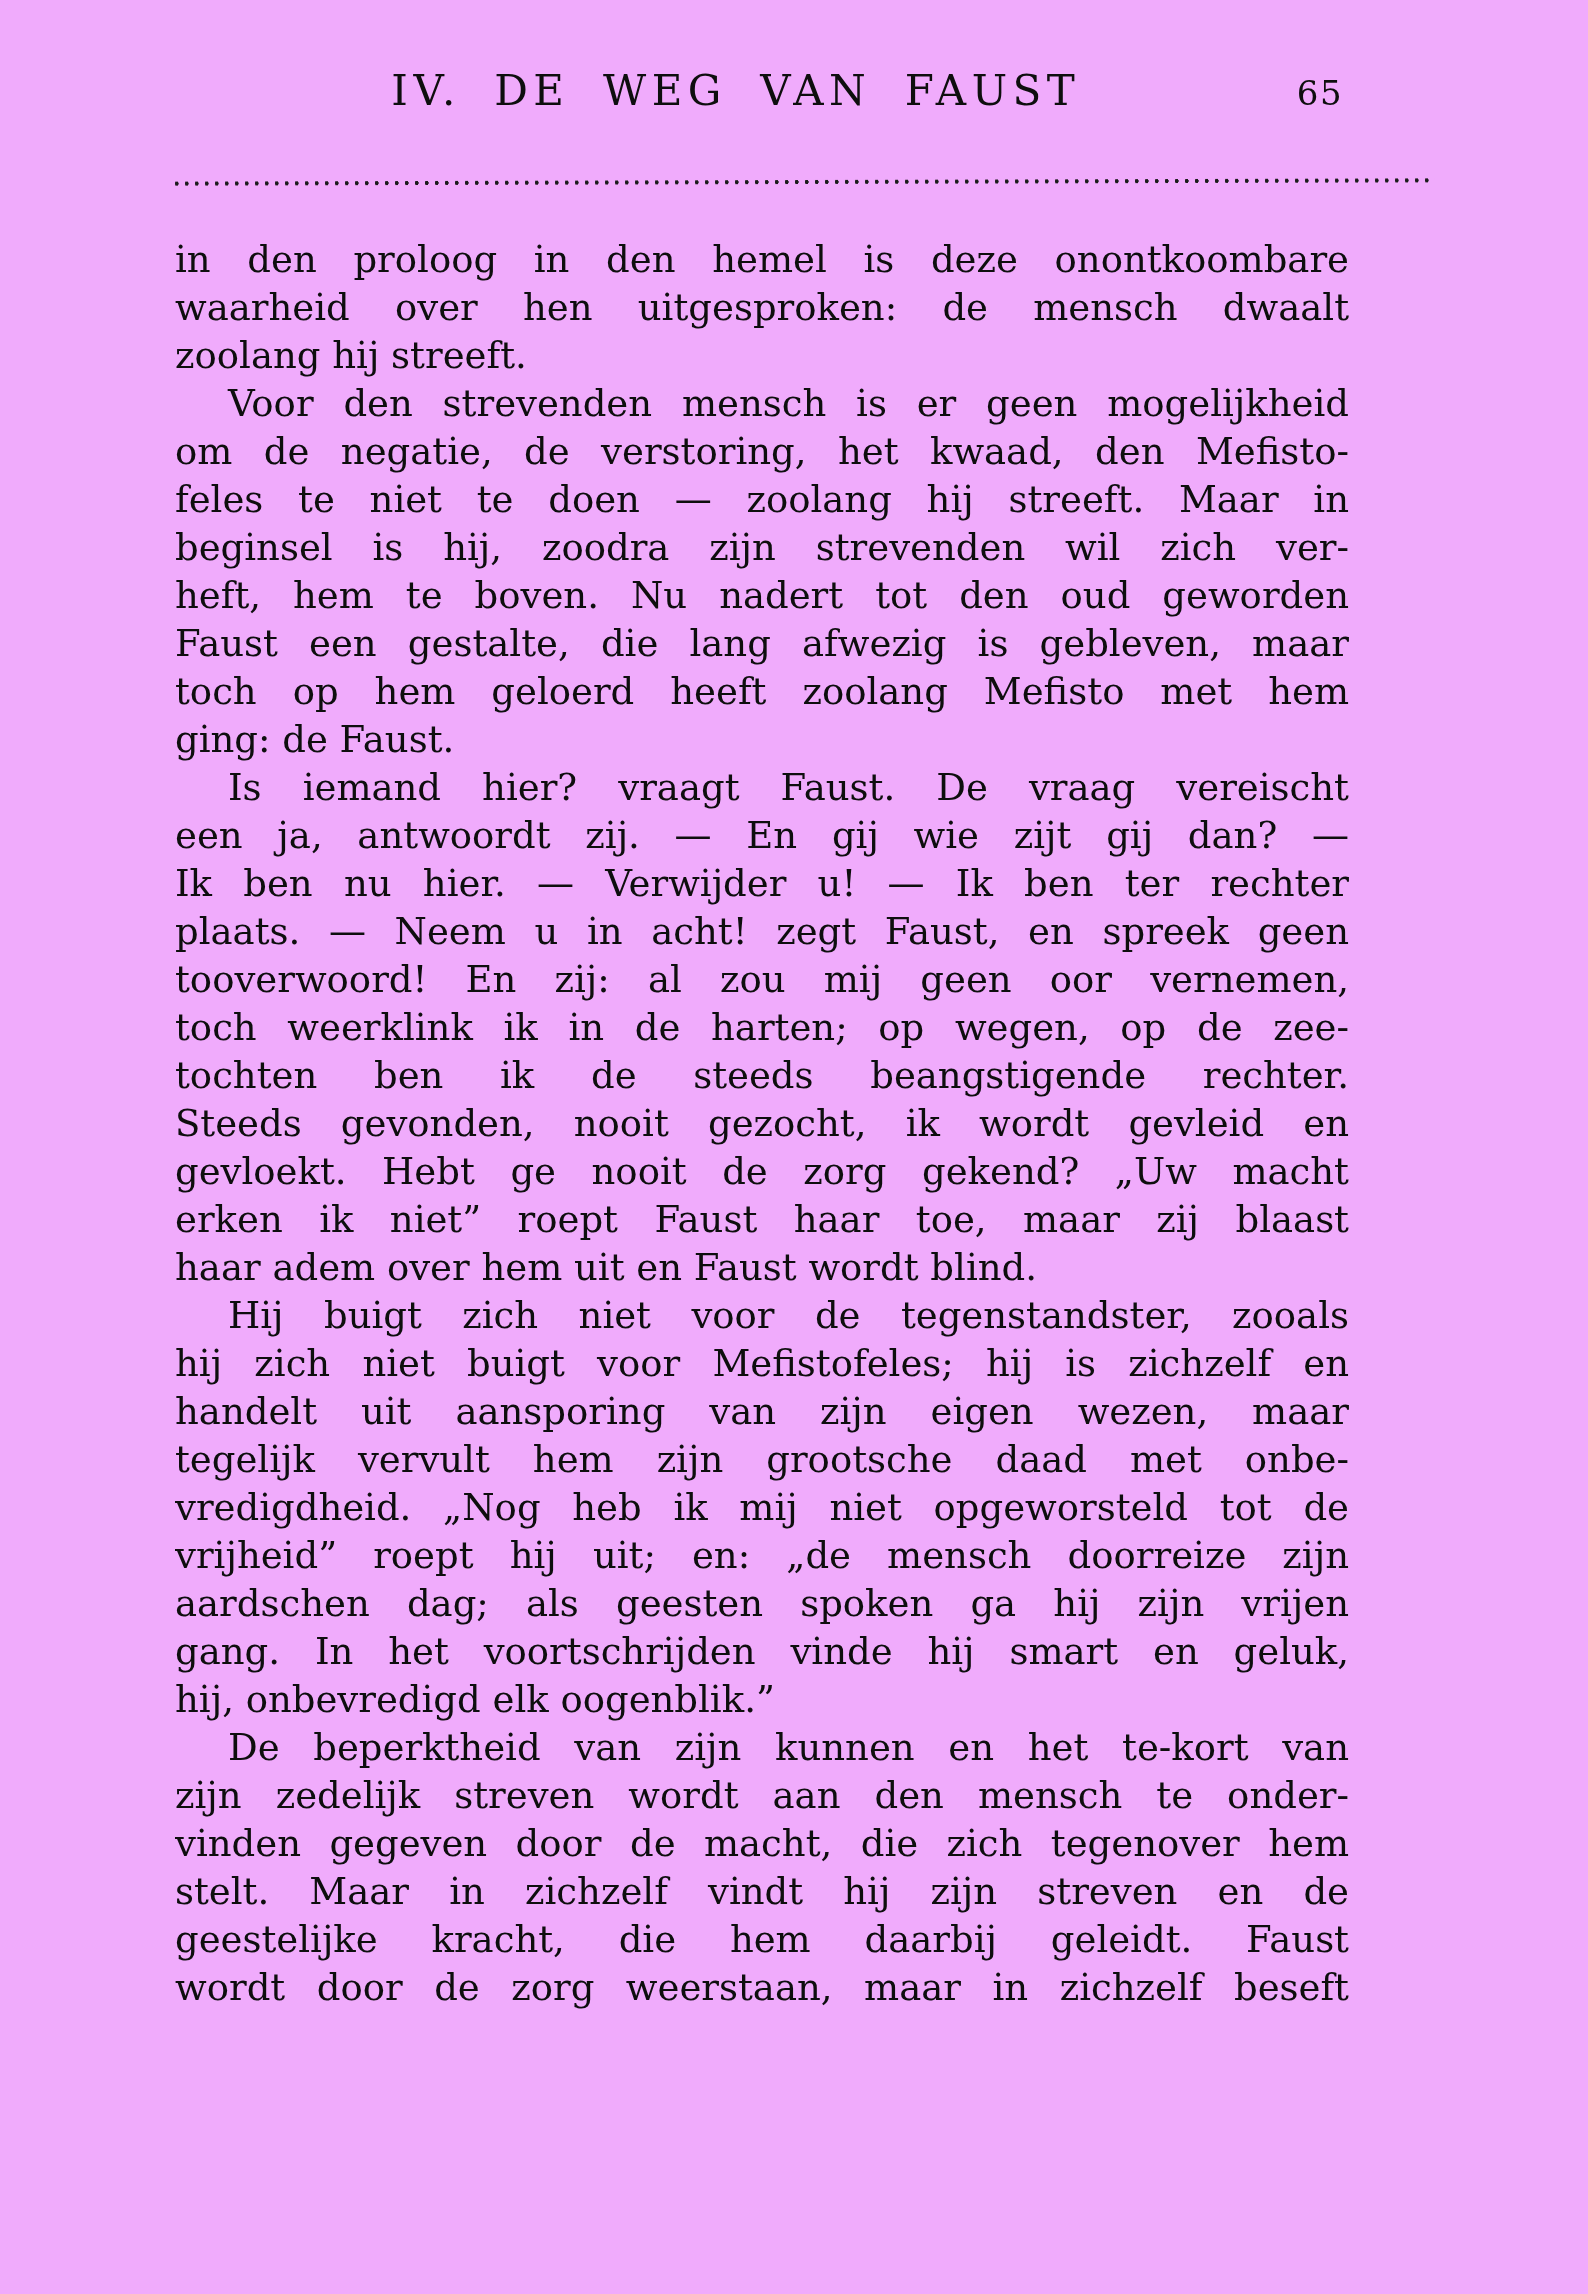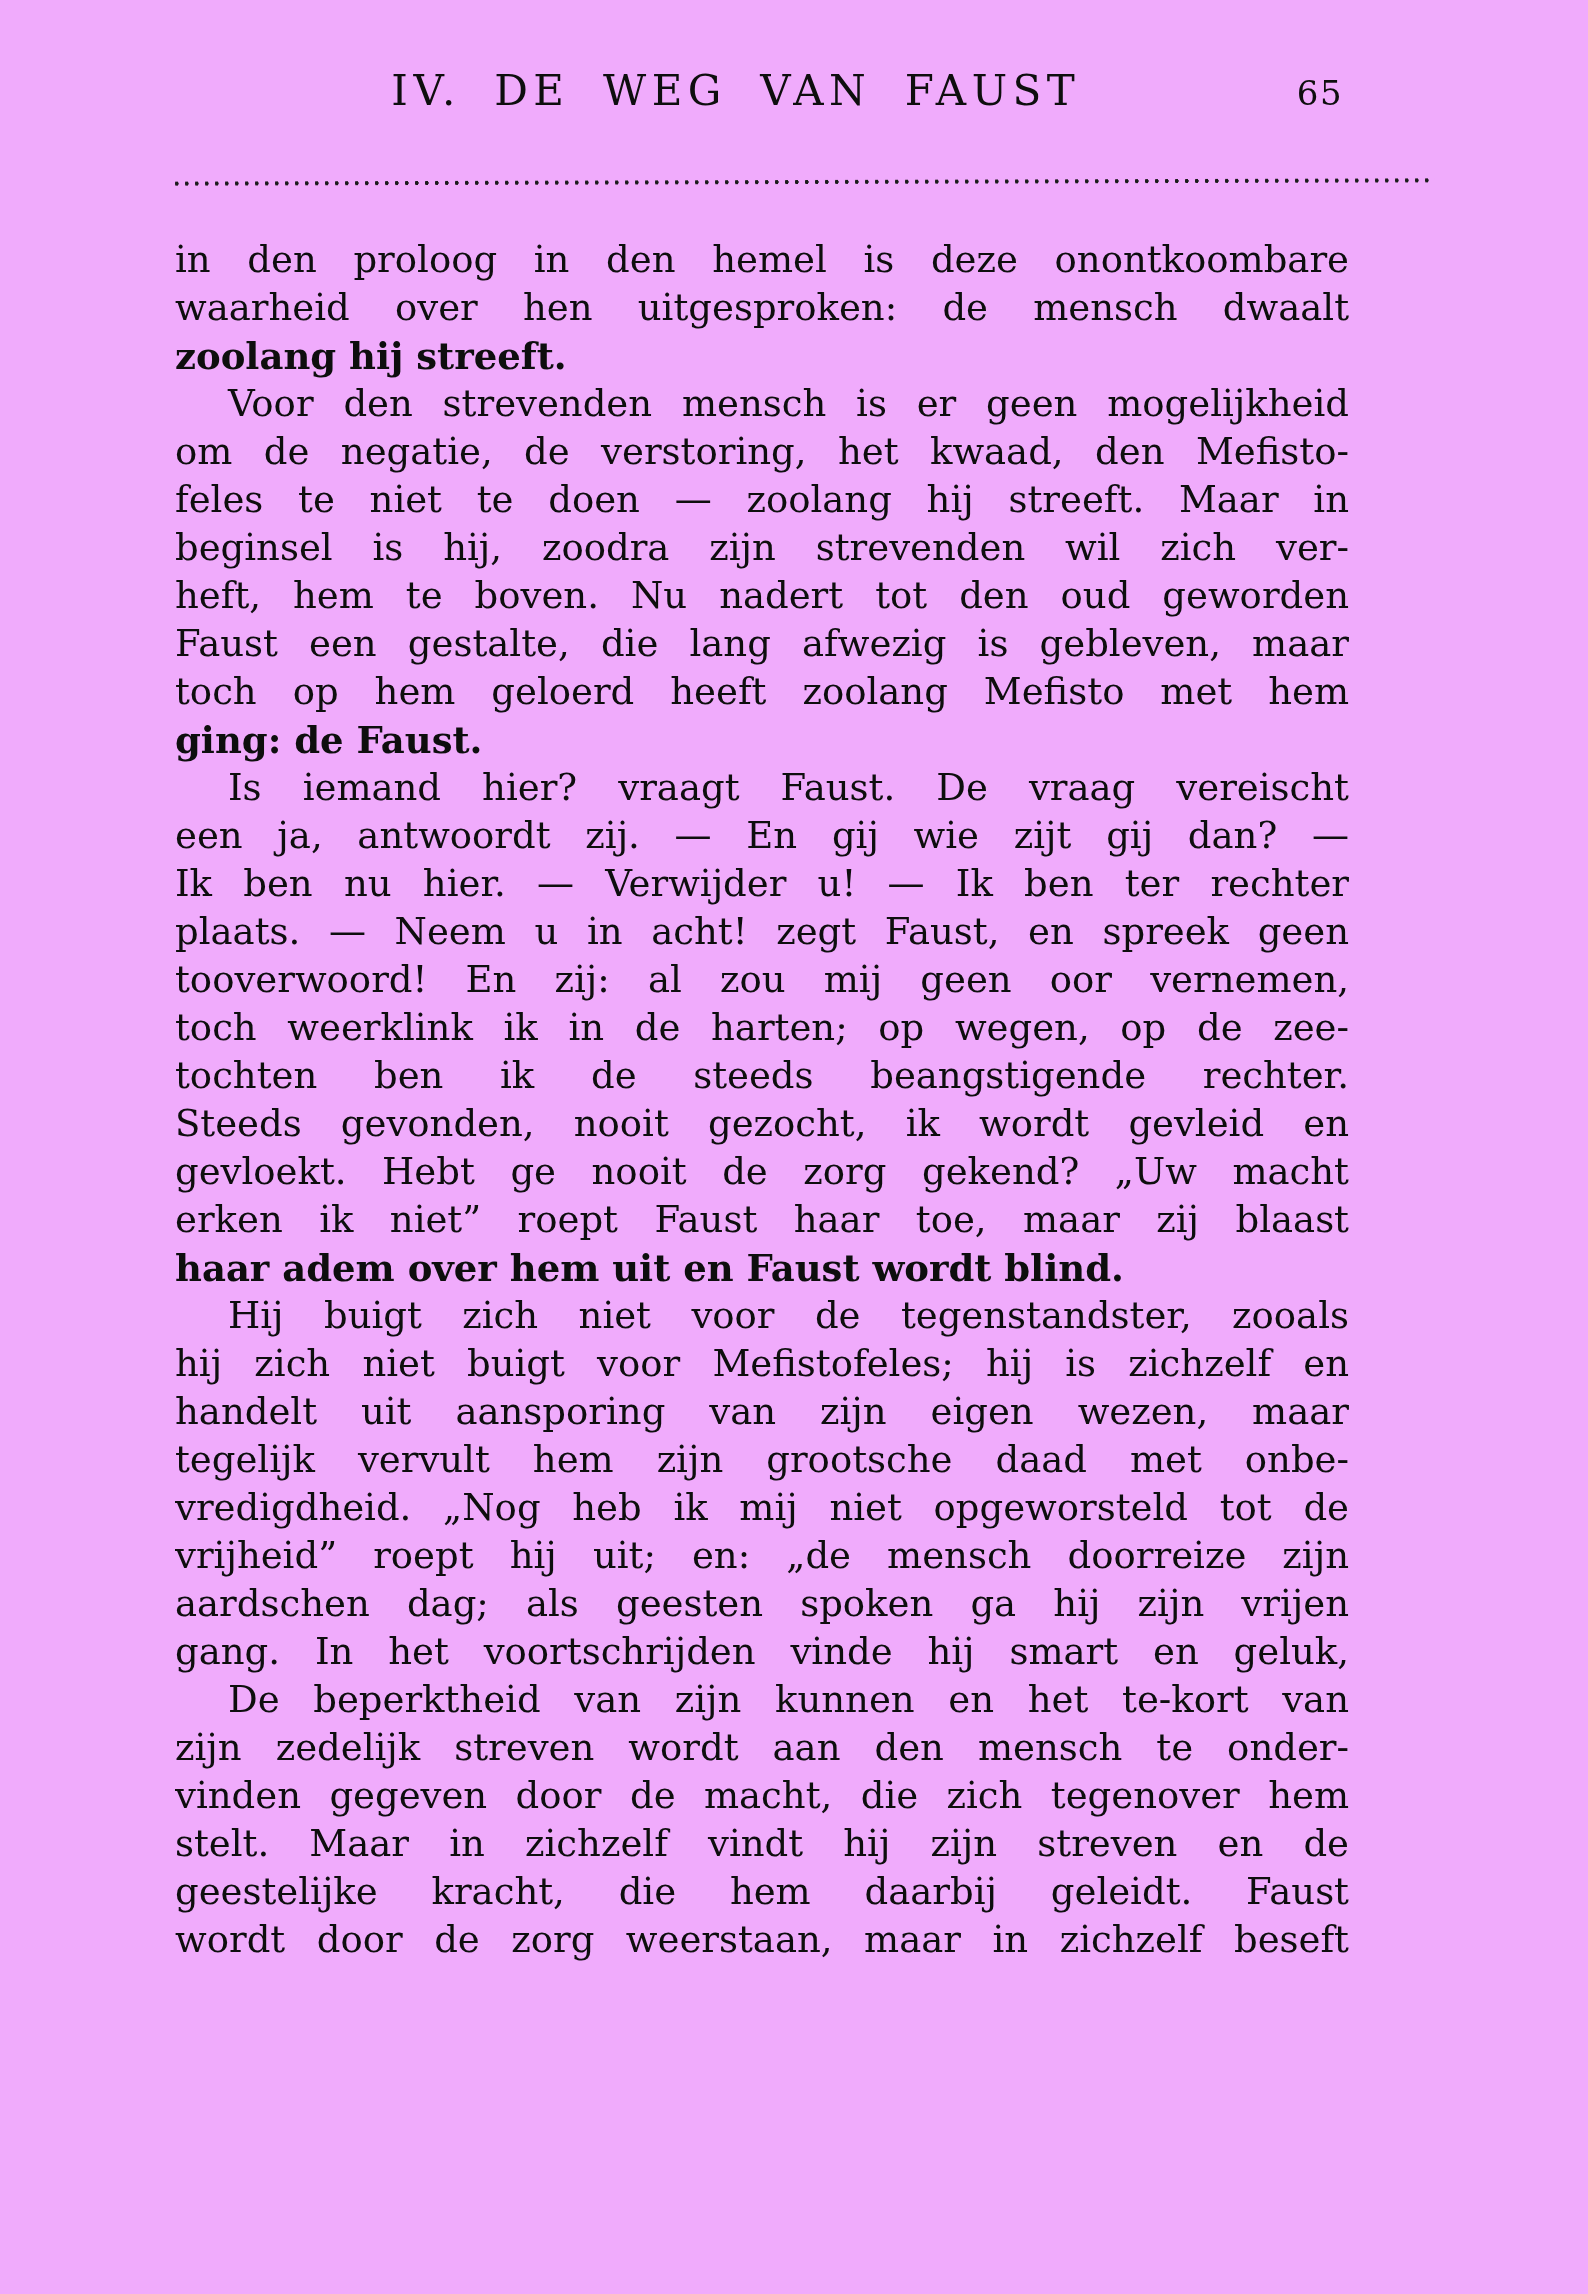--- a/index.html
+++ b/index.html
@@ -65,21 +65,20 @@
     text-align: justify;
     text-align-last: justify;
     white-space: normal;
   }
   .line.indent {
     padding-left: 53px;
   }
   .line.lastline {
     text-align: left;
     text-align-last: left;
-    font-weight: bold;
   }
 </style>
 </head>
 <body>
 
 <div class="page">
   <div class="running-header">
     <span class="running-title">IV. DE WEG VAN FAUST</span>
     <span class="running-page-number">65</span>
   </div>
@@ -117,20 +116,21 @@
       </div>
       <div class="paragraph">
         <div class="line indent">Hij buigt zich niet voor de tegenstandster, zooals</div>
         <div class="line">hij zich niet buigt voor Mefistofeles; hij is zichzelf en</div>
         <div class="line">handelt uit aansporing van zijn eigen wezen, maar</div>
         <div class="line">tegelijk vervult hem zijn grootsche daad met onbe-</div>
         <div class="line">vredigdheid. „Nog heb ik mij niet opgeworsteld tot de</div>
         <div class="line">vrijheid” roept hij uit; en: „de mensch doorreize zijn</div>
         <div class="line">aardschen dag; als geesten spoken ga hij zijn vrijen</div>
         <div class="line">gang. In het voortschrijden vinde hij smart en geluk,</div>
+        <div class="line lastline">hij, onbevredigd elk oogenblik.”</div>
       </div>
       <div class="paragraph">
         <div class="line indent">De beperktheid van zijn kunnen en het te-kort van</div>
         <div class="line">zijn zedelijk streven wordt aan den mensch te onder-</div>
         <div class="line">vinden gegeven door de macht, die zich tegenover hem</div>
         <div class="line">stelt. Maar in zichzelf vindt hij zijn streven en de</div>
         <div class="line">geestelijke kracht, die hem daarbij geleidt. Faust</div>
         <div class="line">wordt door de zorg weerstaan, maar in zichzelf beseft</div>
       </div>
     </div>

